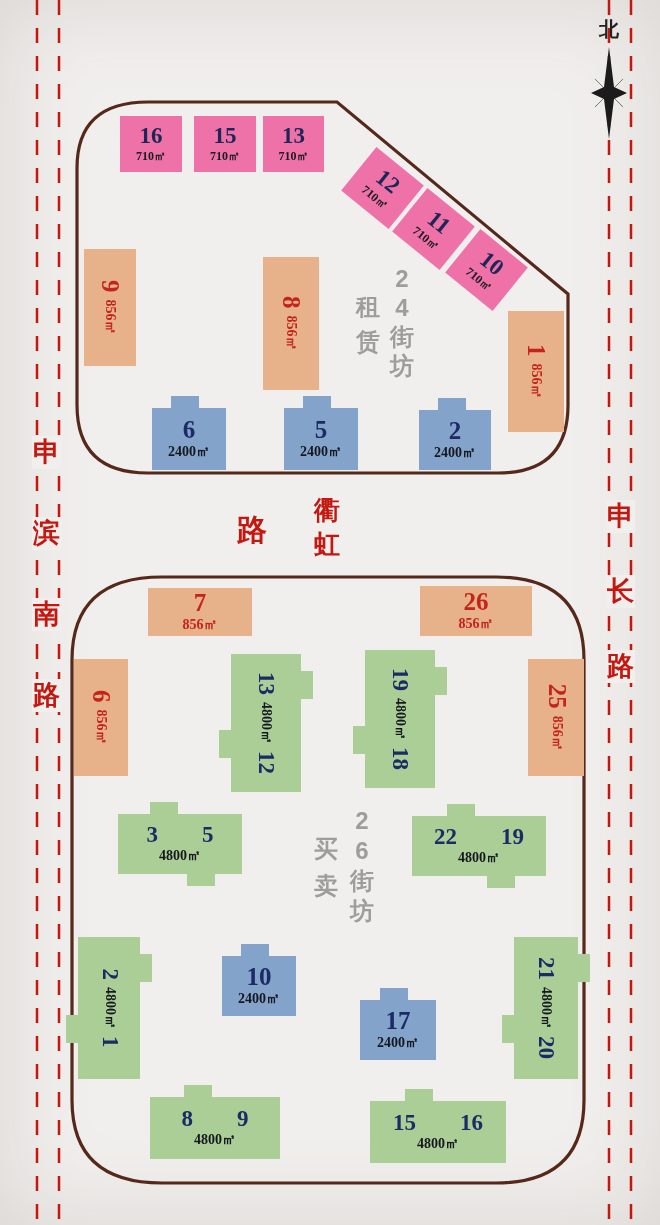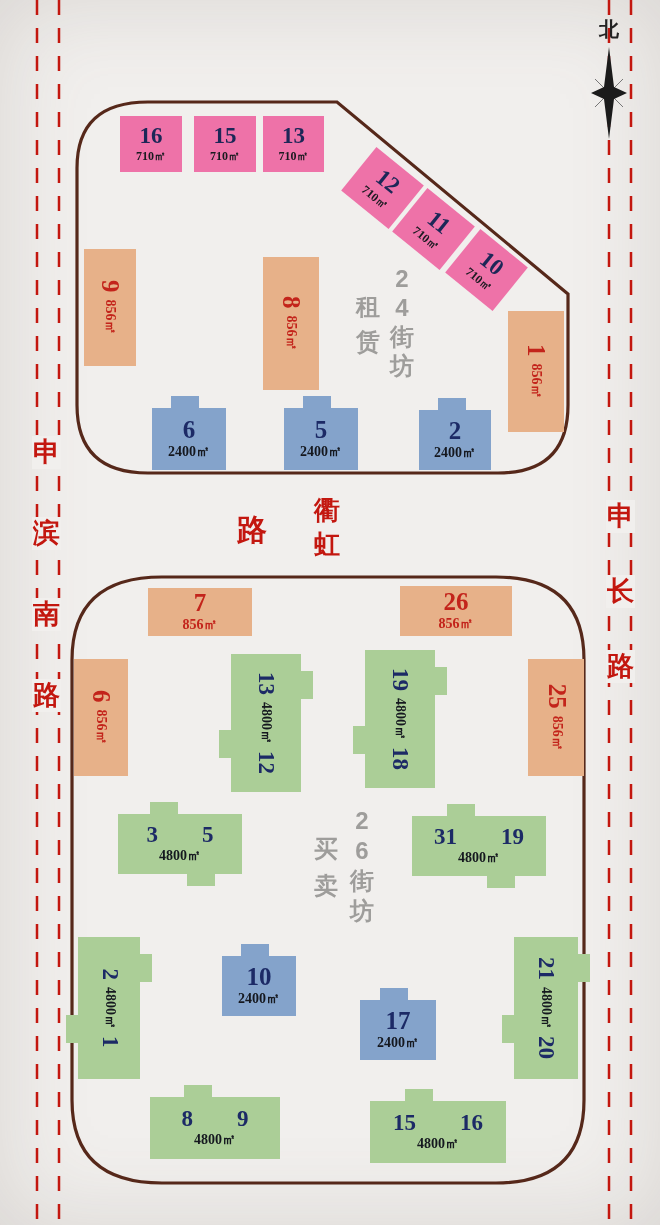--- a/index.html
+++ b/index.html
@@ -150,21 +150,21 @@
           <span class="num">2</span>
           <span class="area">2400㎡</span>
         </div>
       </div>
       <div class="building orange" style="left: 148px; top: 588px; width: 104px; height: 48px;">
         <div class="hwrap">
           <span class="num">7</span>
           <span class="area">856㎡</span>
         </div>
       </div>
-      <div class="building orange" style="left: 400px; top: 586px; width: 112px; height: 50px;">
+      <div class="building orange" style="left: 420px; top: 586px; width: 112px; height: 50px;">
         <div class="hwrap">
           <span class="num">26</span>
           <span class="area">856㎡</span>
         </div>
       </div>
       <div class="building orange" style="left: 74px; top: 659px; width: 54px; height: 117px;">
         <div class="vwrap">
           <span class="num">6</span>
           <span class="area">856㎡</span>
         </div>
@@ -202,21 +202,21 @@
             <span class="num">5</span>
           </div>
           <span class="area">4800㎡</span>
         </div>
       </div>
       <div class="building green" style="left: 412px; top: 816px; width: 134px; height: 60px;">
         <div class="btab tab-top"></div>
         <div class="btab tab-bottom"></div>
         <div class="hwrap">
           <div class="numrow">
-            <span class="num">31</span>
+            <span class="num">22</span>
             <span class="num">19</span>
           </div>
           <span class="area">4800㎡</span>
         </div>
       </div>
       <div class="building green" style="left: 78px; top: 937px; width: 62px; height: 142px;">
         <div class="btab tab-left"></div>
         <div class="btab tab-right"></div>
         <div class="vwrap">
           <span class="num">2</span>

